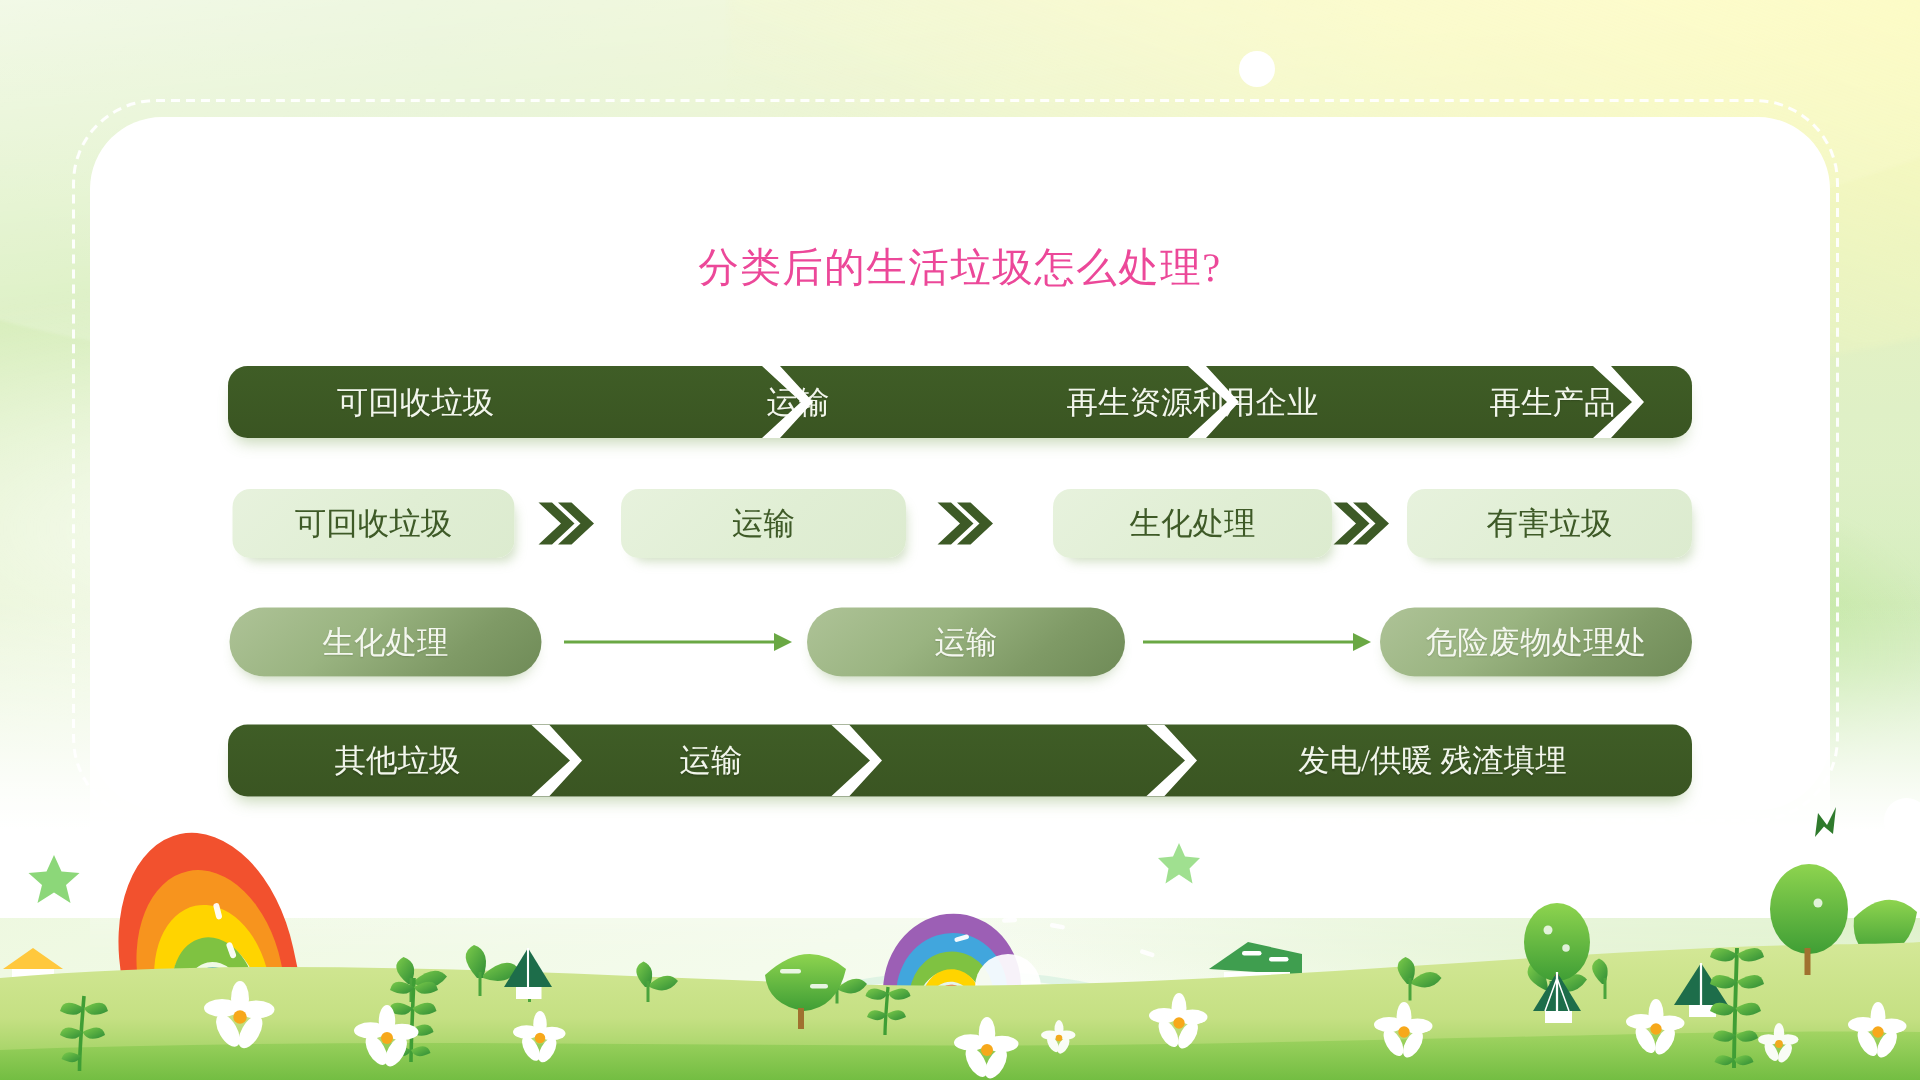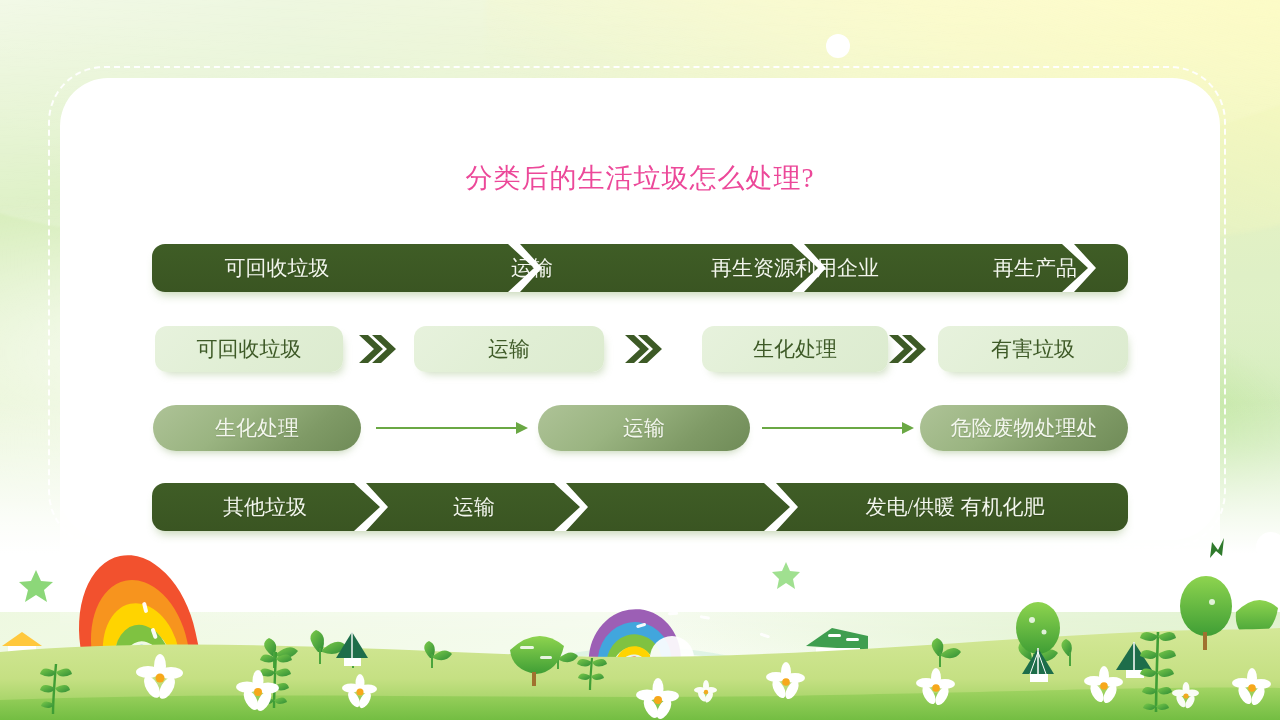--- a/index.html
+++ b/index.html
@@ -208,21 +208,21 @@
         <path d="M140 5 L152 11 L140 17 Z" fill="#6aa844"></path>
       </svg>
     </div>
     <div class="capsule" style="left:920px;top:405px;width:208px;">危险废物处理处</div>
   </div>
 
   <div class="row">
     <div class="solidbar" style="left:152px;top:483px;width:976px;">
       <div class="cell" style="left:0px;width:226px;">其他垃圾</div>
       <div class="cell" style="left:232px;width:180px;">运输</div>
-      <div class="cell" style="left:630px;width:346px;">发电/供暖  有机化肥</div>
+      <div class="cell" style="left:630px;width:346px;">发电/供暖  残渣填埋</div>
 
       <div class="chev-white" style="left:198px;">
         <svg viewBox="0 0 38 48" preserveAspectRatio="none">
             <path d="M4 0 L30 24 L4 48 L16 48 L38 24 L16 0 Z" fill="#ffffff"></path>
           </svg>
       </div>
       <div class="chev-white" style="left:398px;">
         <svg viewBox="0 0 38 48" preserveAspectRatio="none">
             <path d="M4 0 L30 24 L4 48 L16 48 L38 24 L16 0 Z" fill="#ffffff"></path>
           </svg>

